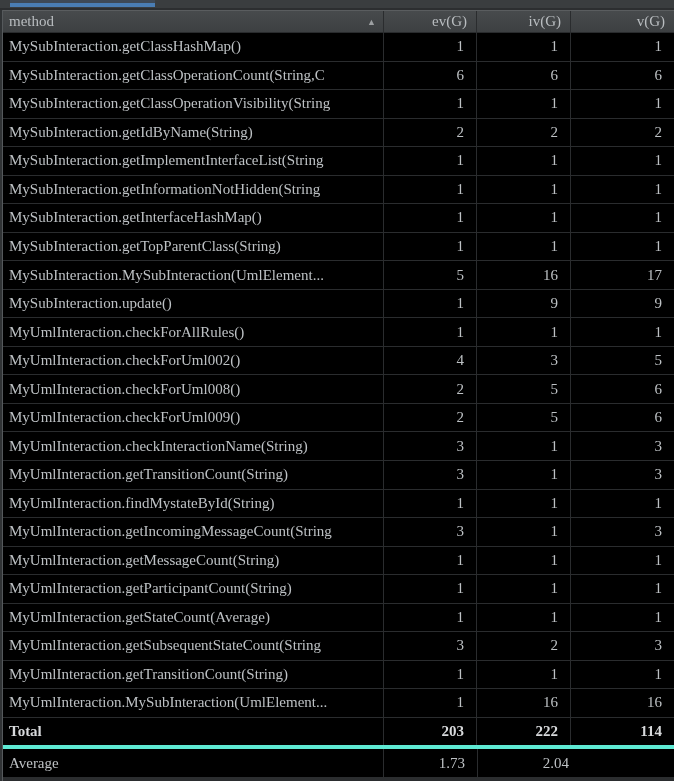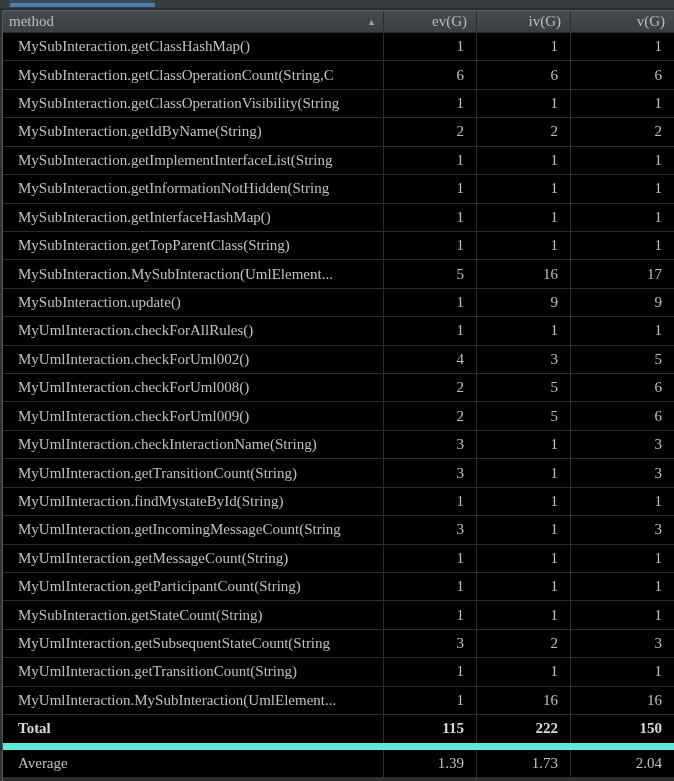--- a/index.html
+++ b/index.html
@@ -30,24 +30,24 @@
   .th-num{justify-content:flex-end;padding-right:9px;border-left:1px solid #2a2c2e;}
 
   .c-ev{width:93px;}
   .c-iv{width:94px;}
   .c-v{width:104px;}
 
   
   .tbody{position:absolute;top:33px;left:0;right:0;bottom:4px;display:flex;flex-direction:column;}
   .tr{flex:1;display:flex;box-sizing:border-box;border-bottom:1px solid #2a2c2e;}
   .td{box-sizing:border-box;display:flex;align-items:center;}
-  .td-method{width:383px;padding-left:18px;overflow:hidden;white-space:nowrap;}
+  .td-method{width:383px;padding-left:9px;overflow:hidden;white-space:nowrap;}
   .td-num{justify-content:flex-end;padding-right:12px;border-left:1px solid #2a2c2e;}
   .tr-total .td{font-weight:bold;color:#d7d9db;}
-  .tr-total{border-bottom:7px solid #5eead4;}
+  .tr-total{border-bottom:4px solid #5eead4;}
   .tr-average{border-bottom:none;}
 
   .bottomstrip{position:absolute;left:0;right:0;bottom:0;height:4px;background:#2b2d2f;}
 </style>
 </head>
 <body>
 
 <div class="app">
 
   <div class="topstrip">
@@ -201,21 +201,21 @@
   </div>
 
   <div class="tr">
     <div class="td td-method">MyUmlInteraction.getParticipantCount(String)</div>
     <div class="td td-num c-ev">1</div>
     <div class="td td-num c-iv">1</div>
     <div class="td td-num c-v">1</div>
   </div>
 
   <div class="tr">
-    <div class="td td-method">MySubInteraction.getStateCount(String)</div>
+    <div class="td td-method">MyUmlInteraction.getStateCount(Average)</div>
     <div class="td td-num c-ev">1</div>
     <div class="td td-num c-iv">1</div>
     <div class="td td-num c-v">1</div>
   </div>
 
   <div class="tr">
     <div class="td td-method">MyUmlInteraction.getSubsequentStateCount(String</div>
     <div class="td td-num c-ev">3</div>
     <div class="td td-num c-iv">2</div>
     <div class="td td-num c-v">3</div>
@@ -229,26 +229,25 @@
   </div>
 
   <div class="tr">
     <div class="td td-method">MyUmlInteraction.MySubInteraction(UmlElement...</div>
     <div class="td td-num c-ev">1</div>
     <div class="td td-num c-iv">16</div>
     <div class="td td-num c-v">16</div>
   </div>
 <div class="tr tr-total" id="total-row">
       <div class="td td-method">Total</div>
-      <div class="td td-num c-ev">115</div>
+      <div class="td td-num c-ev">203</div>
       <div class="td td-num c-iv">222</div>
-      <div class="td td-num c-v">150</div>
+      <div class="td td-num c-v">114</div>
     </div>
     <div class="tr tr-average">
       <div class="td td-method">Average</div>
-      <div class="td td-num c-ev">1.39</div>
       <div class="td td-num c-iv">1.73</div>
       <div class="td td-num c-v">2.04</div>
     </div>
   </div>
 
   <div class="bottomstrip"></div>
 </div>
 
 </body></html>

